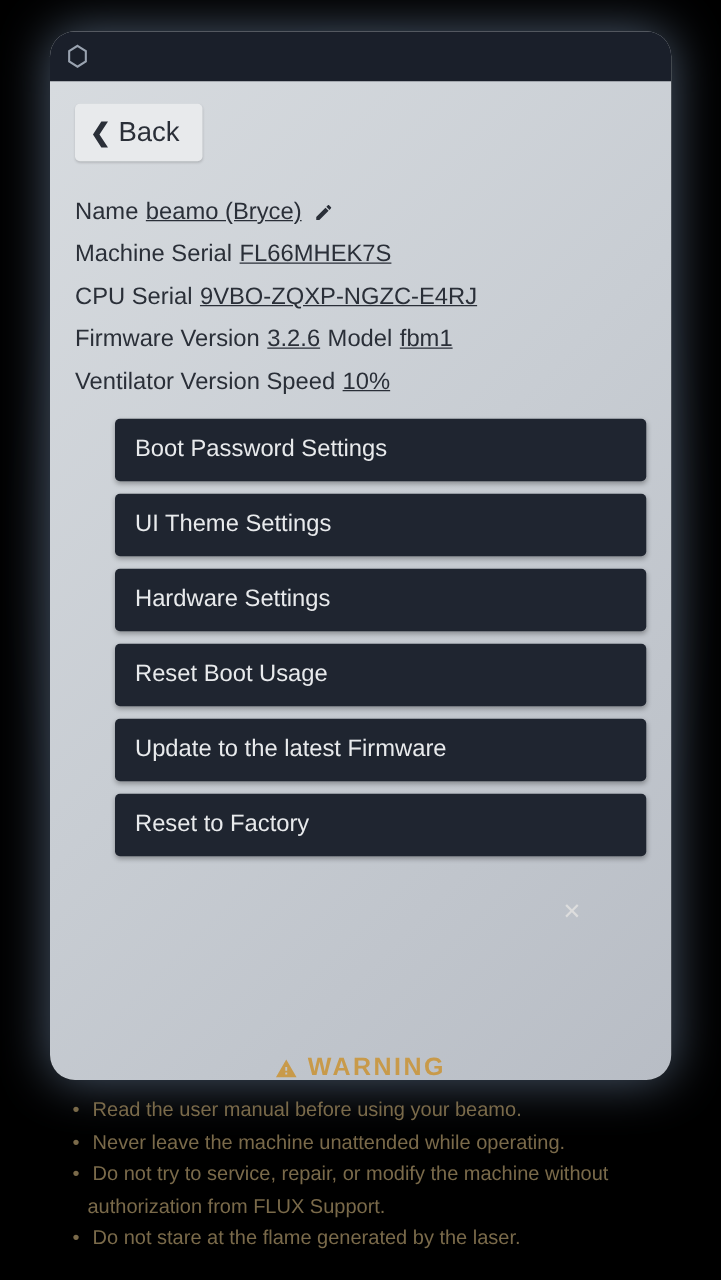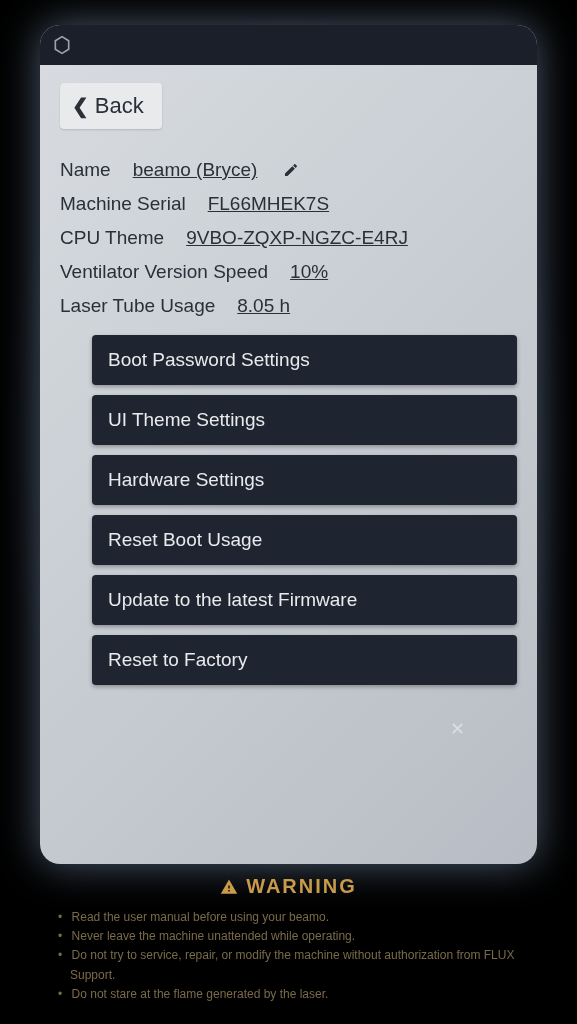--- a/index.html
+++ b/index.html
@@ -72,21 +72,21 @@
     .info-block {
       margin-bottom: 18px;
     }
     .info-row {
       font-size: 19px;
       color: #2a2f38;
       margin-bottom: 12px;
       display: flex;
       align-items: center;
       flex-wrap: wrap;
-      gap: 20px;
+      gap: 4px;
     }
     .info-label {
       margin-right: 2px;
     }
     .info-value {
       margin-right: 2px;
       text-decoration: underline;
     }
     .edit-icon {
       width: 16px;
@@ -131,21 +131,21 @@
       margin-bottom: 10px;
       color: #c89a4a;
     }
     .warning-icon {
       width: 18px;
       height: 18px;
     }
     .warning-list {
       list-style: none;
       padding-left: 20px;
-      font-size: 12px;
+      font-size: 16px;
       line-height: 1.6;
       color: #7a6a4a;
     }
     .warning-list li::before {
       content: "• ";
       margin-left: -12px;
       margin-right: 6px;
     }
     .cursor-x {
       position: absolute;
@@ -179,30 +179,32 @@
         <span class="info-value">beamo (Bryce)</span>
         <svg class="edit-icon" viewBox="0 0 24 24" fill="#2a2f38">
           <path d="M3 17.25V21h3.75L17.81 9.94l-3.75-3.75L3 17.25zM20.71 7.04c.39-.39.39-1.02 0-1.41l-2.34-2.34c-.39-.39-1.02-.39-1.41 0l-1.83 1.83 3.75 3.75 1.83-1.83z"></path>
         </svg>
       </div>
       <div class="info-row">
         <span class="info-label">Machine Serial</span>
         <span class="info-value">FL66MHEK7S</span>
       </div>
       <div class="info-row">
-        <span class="info-label">CPU Theme</span>
+        <span class="info-label">CPU Serial</span>
         <span class="info-value">9VBO-ZQXP-NGZC-E4RJ</span>
+      </div>
+      <div class="info-row">
+        <span class="info-label">Firmware Version</span>
+        <span class="info-value">3.2.6</span>
+        <span class="info-label">Model</span>
+        <span class="info-value">fbm1</span>
       </div>
       <div class="info-row">
         <span class="info-label">Ventilator Version Speed</span>
         <span class="info-value">10%</span>
-      </div>
-      <div class="info-row">
-        <span class="info-label">Laser Tube Usage</span>
-        <span class="info-value">8.05 h</span>
       </div>
     </div>
 
     <div class="menu-list">
       <button class="menu-btn">Boot Password Settings</button>
       <button class="menu-btn">UI Theme Settings</button>
       <button class="menu-btn">Hardware Settings</button>
       <button class="menu-btn">Reset Boot Usage</button>
       <button class="menu-btn">Update to the latest Firmware</button>
       <button class="menu-btn">Reset to Factory</button>

